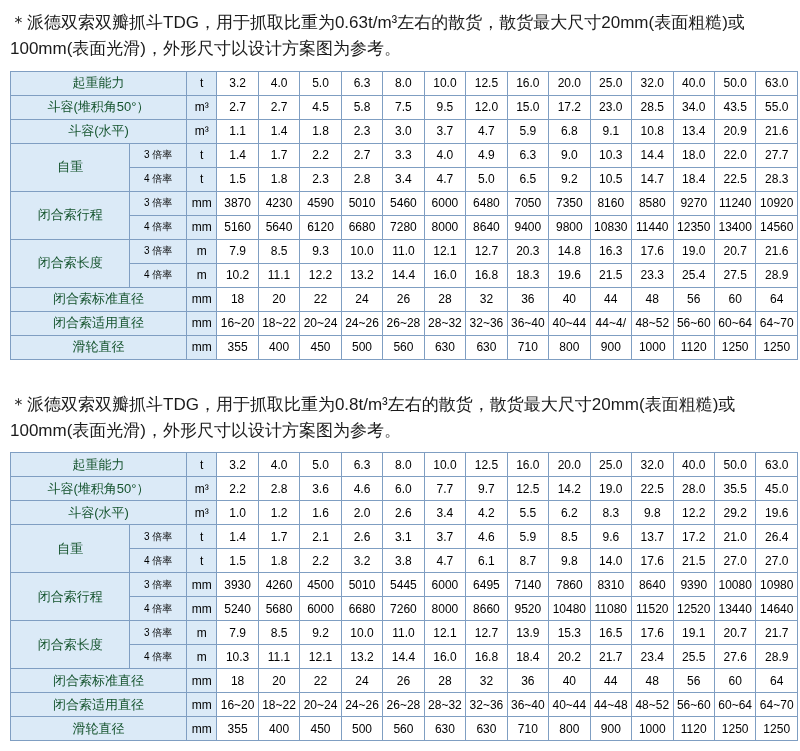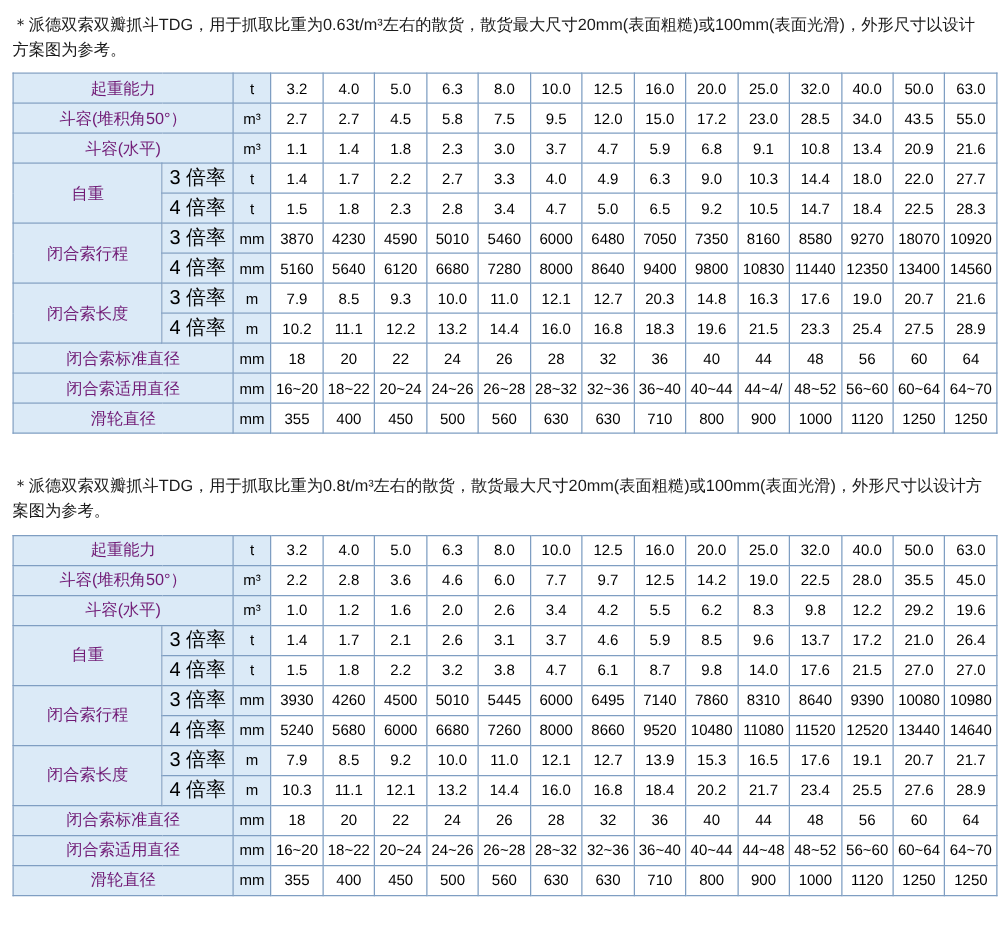--- a/index.html
+++ b/index.html
@@ -11,21 +11,21 @@
     width: 800px;
     font-family: "Liberation Sans", "DejaVu Sans", sans-serif;
     color: #000000;
   }
   .page {
     width: 800px;
     box-sizing: border-box;
     padding: 6px 6px 8px 6px;
   }
   .note {
-    font-size: 13px;
+    font-size: 17px;
     line-height: 1.55;
     color: #1a1a1a;
     margin: 4px 0 8px 4px;
     padding-right: 8px;
   }
   table.spec {
     border-collapse: collapse;
     table-layout: fixed;
     width: 788px;
     margin: 0 0 14px 4px;
@@ -36,25 +36,25 @@
     text-align: center;
     vertical-align: middle;
     height: 21px;
     padding: 1px 1px;
     white-space: nowrap;
     overflow: hidden;
   }
   td.lbl {
     background: #dbeaf7;
     font-size: 13px;
-    color: #701a75;
+    color: #14532d;
   }
   td.sub {
     background: #dbeaf7;
-    font-size: 16px;
+    font-size: 10px;
   }
   td.unit {
     background: #dbeaf7;
     font-size: 12px;
     width: 26px;
   }
   td.val {
     background: #ffffff;
     font-size: 12px;
   }
@@ -174,21 +174,21 @@
           <td class="val">4590</td>
           <td class="val">5010</td>
           <td class="val">5460</td>
           <td class="val">6000</td>
           <td class="val">6480</td>
           <td class="val">7050</td>
           <td class="val">7350</td>
           <td class="val">8160</td>
           <td class="val">8580</td>
           <td class="val">9270</td>
-          <td class="val">18070</td>
+          <td class="val">11240</td>
           <td class="val">10920</td>
         </tr>
         <tr>
           <td class="sub">4 倍率</td>
           <td class="unit">mm</td>
           <td class="val">5160</td>
           <td class="val">5640</td>
           <td class="val">6120</td>
           <td class="val">6680</td>
           <td class="val">7280</td>

